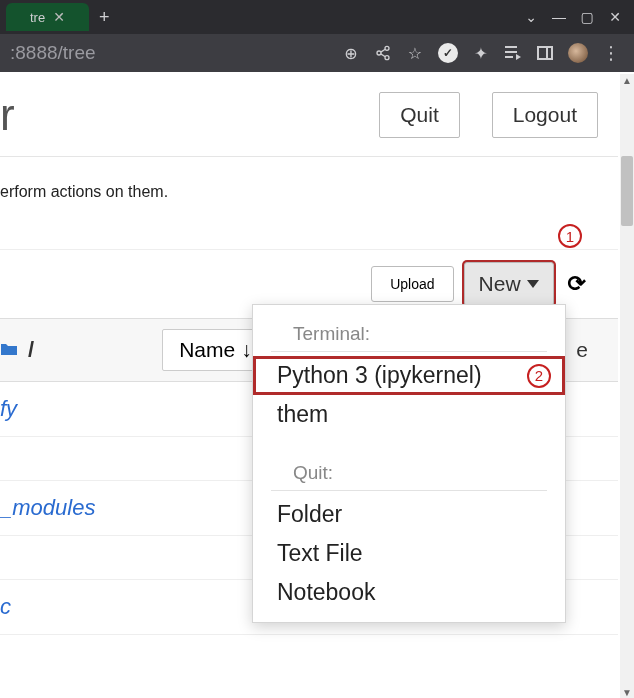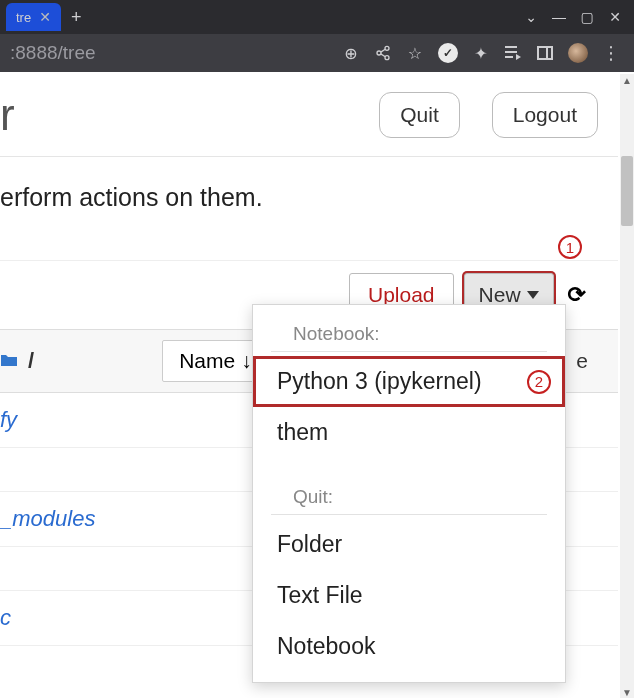--- a/index.html
+++ b/index.html
@@ -1,20 +1,20 @@
 <!DOCTYPE html>
 <html><head>
   <meta charset="utf-8">
   <style>
     * { margin: 0; padding: 0; box-sizing: border-box; font-family: -apple-system, BlinkMacSystemFont, "Segoe UI", Helvetica, Arial, sans-serif; }
     body { width: 634px; height: 698px; overflow: hidden; background: #fff; position: relative; }
     
     
     .browser-top { background: #2b2b2f; height: 34px; display: flex; align-items: center; padding: 0 6px; }
-    .tab { background: #1d4ed8; color: #cfcfd2; height: 28px; display: flex; align-items: center; padding: 0 10px; border-radius: 6px 6px 0 0; font-size: 13px; gap: 8px; }
+    .tab { background: #14532d; color: #cfcfd2; height: 28px; display: flex; align-items: center; padding: 0 24px; border-radius: 6px 6px 0 0; font-size: 13px; gap: 8px; }
     .tab-close { color: #bbb; font-size: 14px; cursor: pointer; }
     .newtab { margin-left: 10px; color: #cfcfd2; font-size: 18px; cursor: pointer; }
     .browser-controls-right { margin-left: auto; display: flex; gap: 14px; color: #cfcfd2; font-size: 14px; align-items: center; padding-right: 6px; }
     .browser-controls-right span { width: 14px; text-align: center; }
     
     .url-bar-row { background: #3d3d42; height: 38px; display: flex; align-items: center; padding: 0 8px; gap: 10px; }
     .url-area { flex: 0 0 auto; color: #9a9aa0; font-size: 19px; padding-left: 2px; }
     .url-icons { margin-left: auto; display: flex; align-items: center; gap: 14px; padding-right: 6px; }
     .url-icons .ico { color: #cfcfd2; width: 18px; height: 18px; display:flex; align-items:center; justify-content:center; }
     .url-icons .star { font-size: 16px; }
@@ -27,27 +27,27 @@
     .scrollbar { position:absolute; right:0; top:2px; width:14px; height: 100%; background:#f1f1f1;}
     .scroll-thumb{ position:absolute; top:82px; left:1px; width:12px; height:70px; background:#c1c1c1; border-radius:2px;}
     .scroll-arrow{ position:absolute; left:0; width:14px; height:14px; color:#666; font-size:10px; text-align:center; line-height:14px;}
     .scroll-arrow.up{ top:0;} .scroll-arrow.down{ bottom:0;}
     
     .header-row { display:flex; align-items:center; padding: 18px 20px 16px 0; border-bottom: 1px solid #e5e5e5; gap: 14px; }
     .logo-r { font-size: 44px; color:#555; font-weight:400; padding-left:0; }
     .brand { color:#d9585c; font-size:16px; font-weight:600; display:flex; align-items:center; gap:6px;}
     .brand-cube { width:20px; height:20px; background:#a7d5f0; border:1px solid #7fbde0; transform: rotate(0deg); }
     .hdr-spacer { flex:1; }
-    .btn { border:1px solid #bbb; background:#fff; padding: 10px 20px; font-size: 21px; color:#333; cursor:pointer; border-radius:12px; }
+    .btn { border:1px solid #bbb; background:#fff; padding: 10px 20px; font-size: 21px; color:#333; cursor:pointer; border-radius:2px; }
     .btn + .btn { margin-left: 18px; }
     
-    .instruction { font-size: 25px; color:#222; padding: 26px 12px 48px 0; border-bottom: 1px solid #eee; }
+    .instruction { font-size: 16px; color:#222; padding: 26px 12px 48px 0; border-bottom: 1px solid #eee; }
     
     .toolbar-row { display:flex; justify-content:flex-end; align-items:center; gap:10px; padding: 12px 28px 12px 0; position:relative;}
-    .upload-btn { border:1px solid #bbb; padding:9px 18px; font-size:21px; color:#b91c1c; background:#fff; border-radius:3px; cursor:pointer;}
+    .upload-btn { border:1px solid #bbb; padding:9px 18px; font-size:14px; color:#000000; background:#fff; border-radius:3px; cursor:pointer;}
     .new-btn { border:1px solid #bbb; padding:9px 14px; font-size:21px; color:#333; background:#e7e7e7; border-radius:3px; cursor:pointer; display:flex; align-items:center; gap:6px; box-shadow: 0 0 0 2px #b02a2a; position:relative;}
     .caret-down { width:0; height:0; border-left:6px solid transparent; border-right:6px solid transparent; border-top:8px solid #333;}
     .refresh { font-size:22px; cursor:pointer; padding:6px 4px; font-weight:bold;}
     .anno { position:absolute; width:24px; height:24px; border:2px solid #c62020; border-radius:50%; color:#c62020; font-size:15px; display:flex; align-items:center; justify-content:center; background:#fff; font-weight:500;}
     .anno1 { top:-26px; right:36px; }
     
     .listing-header { display:flex; align-items:center; background:#f7f7f7; border-top:1px solid #ddd; border-bottom:1px solid #ddd; padding: 10px 30px 10px 0; gap:10px; font-size:21px; position:relative;}
     .folder-ico { color:#3377cc; margin-left:0; font-size:18px; }
     .slash { color:#333; font-size:22px; font-weight:bold; }
     .name-sel { margin-left: 118px; border:1px solid #ccc; padding:8px 16px; font-size:21px; background:#fff; display:flex; align-items:center; gap:6px; border-radius:2px;}
@@ -55,21 +55,21 @@
     .listing-right { margin-left:auto; font-size:21px; color:#333; }
     
     .file-list { }
     .file-row { padding: 14px 0 14px 0; border-bottom:1px solid #eee; font-size:22px; }
     .file-row a { color:#2a6bd0; text-decoration:none;font-style:italic; }
     .file-row.empty { height:44px; }
     
     .dropdown { position:absolute; top:232px; left:252px; width:314px; background:#fff; border:1px solid #d5d5d5; box-shadow: 0 4px 14px rgba(0,0,0,.18); z-index:50; padding-bottom:10px;}
     .dd-section-label { color:#888; font-size:19px; padding: 14px 22px 6px; border-bottom:1px solid #e2e2e2; margin: 0 18px 4px; }
     .dd-section-label.first { margin-top:4px; }
-    .dd-item { font-size:23px; color:#222; padding: 12px 24px; cursor:pointer; display:flex; align-items:flex-start; gap:8px;}
+    .dd-item { font-size:23px; color:#222; padding: 6px 24px; cursor:pointer; display:flex; align-items:flex-start; gap:8px;}
     .dd-item.boxed { outline: 3px solid #b02a2a; outline-offset:-3px; position:relative; padding-right:50px;}
     .anno2 { position:absolute; right:14px; top:50%; transform:translateY(-50%); width:24px; height:24px;}
     .dd-divider { height:14px; }
     
     .content-inner { padding-right: 16px; }
   </style>
 </head>
 <body>
 
 <div class="browser-top">
@@ -159,21 +159,21 @@
     <div class="file-list">
       <div class="file-row"><a>fy</a></div>
       <div class="file-row empty"></div>
       <div class="file-row"><a>_modules</a></div>
       <div class="file-row empty"></div>
       <div class="file-row"><a>c</a></div>
     </div>
   </div>
 
   <div class="dropdown">
-    <div class="dd-section-label first">Notebook:</div>
+    <div class="dd-section-label first">Terminal:</div>
     <div class="dd-item boxed">
       <span>Python 3 (ipykernel)</span>
       <div class="anno anno2">2</div>
     </div>
     <div class="dd-item">
       <span>them</span>
     </div>
     <div class="dd-divider"></div>
     <div class="dd-section-label">Quit:</div>
     <div class="dd-item">

